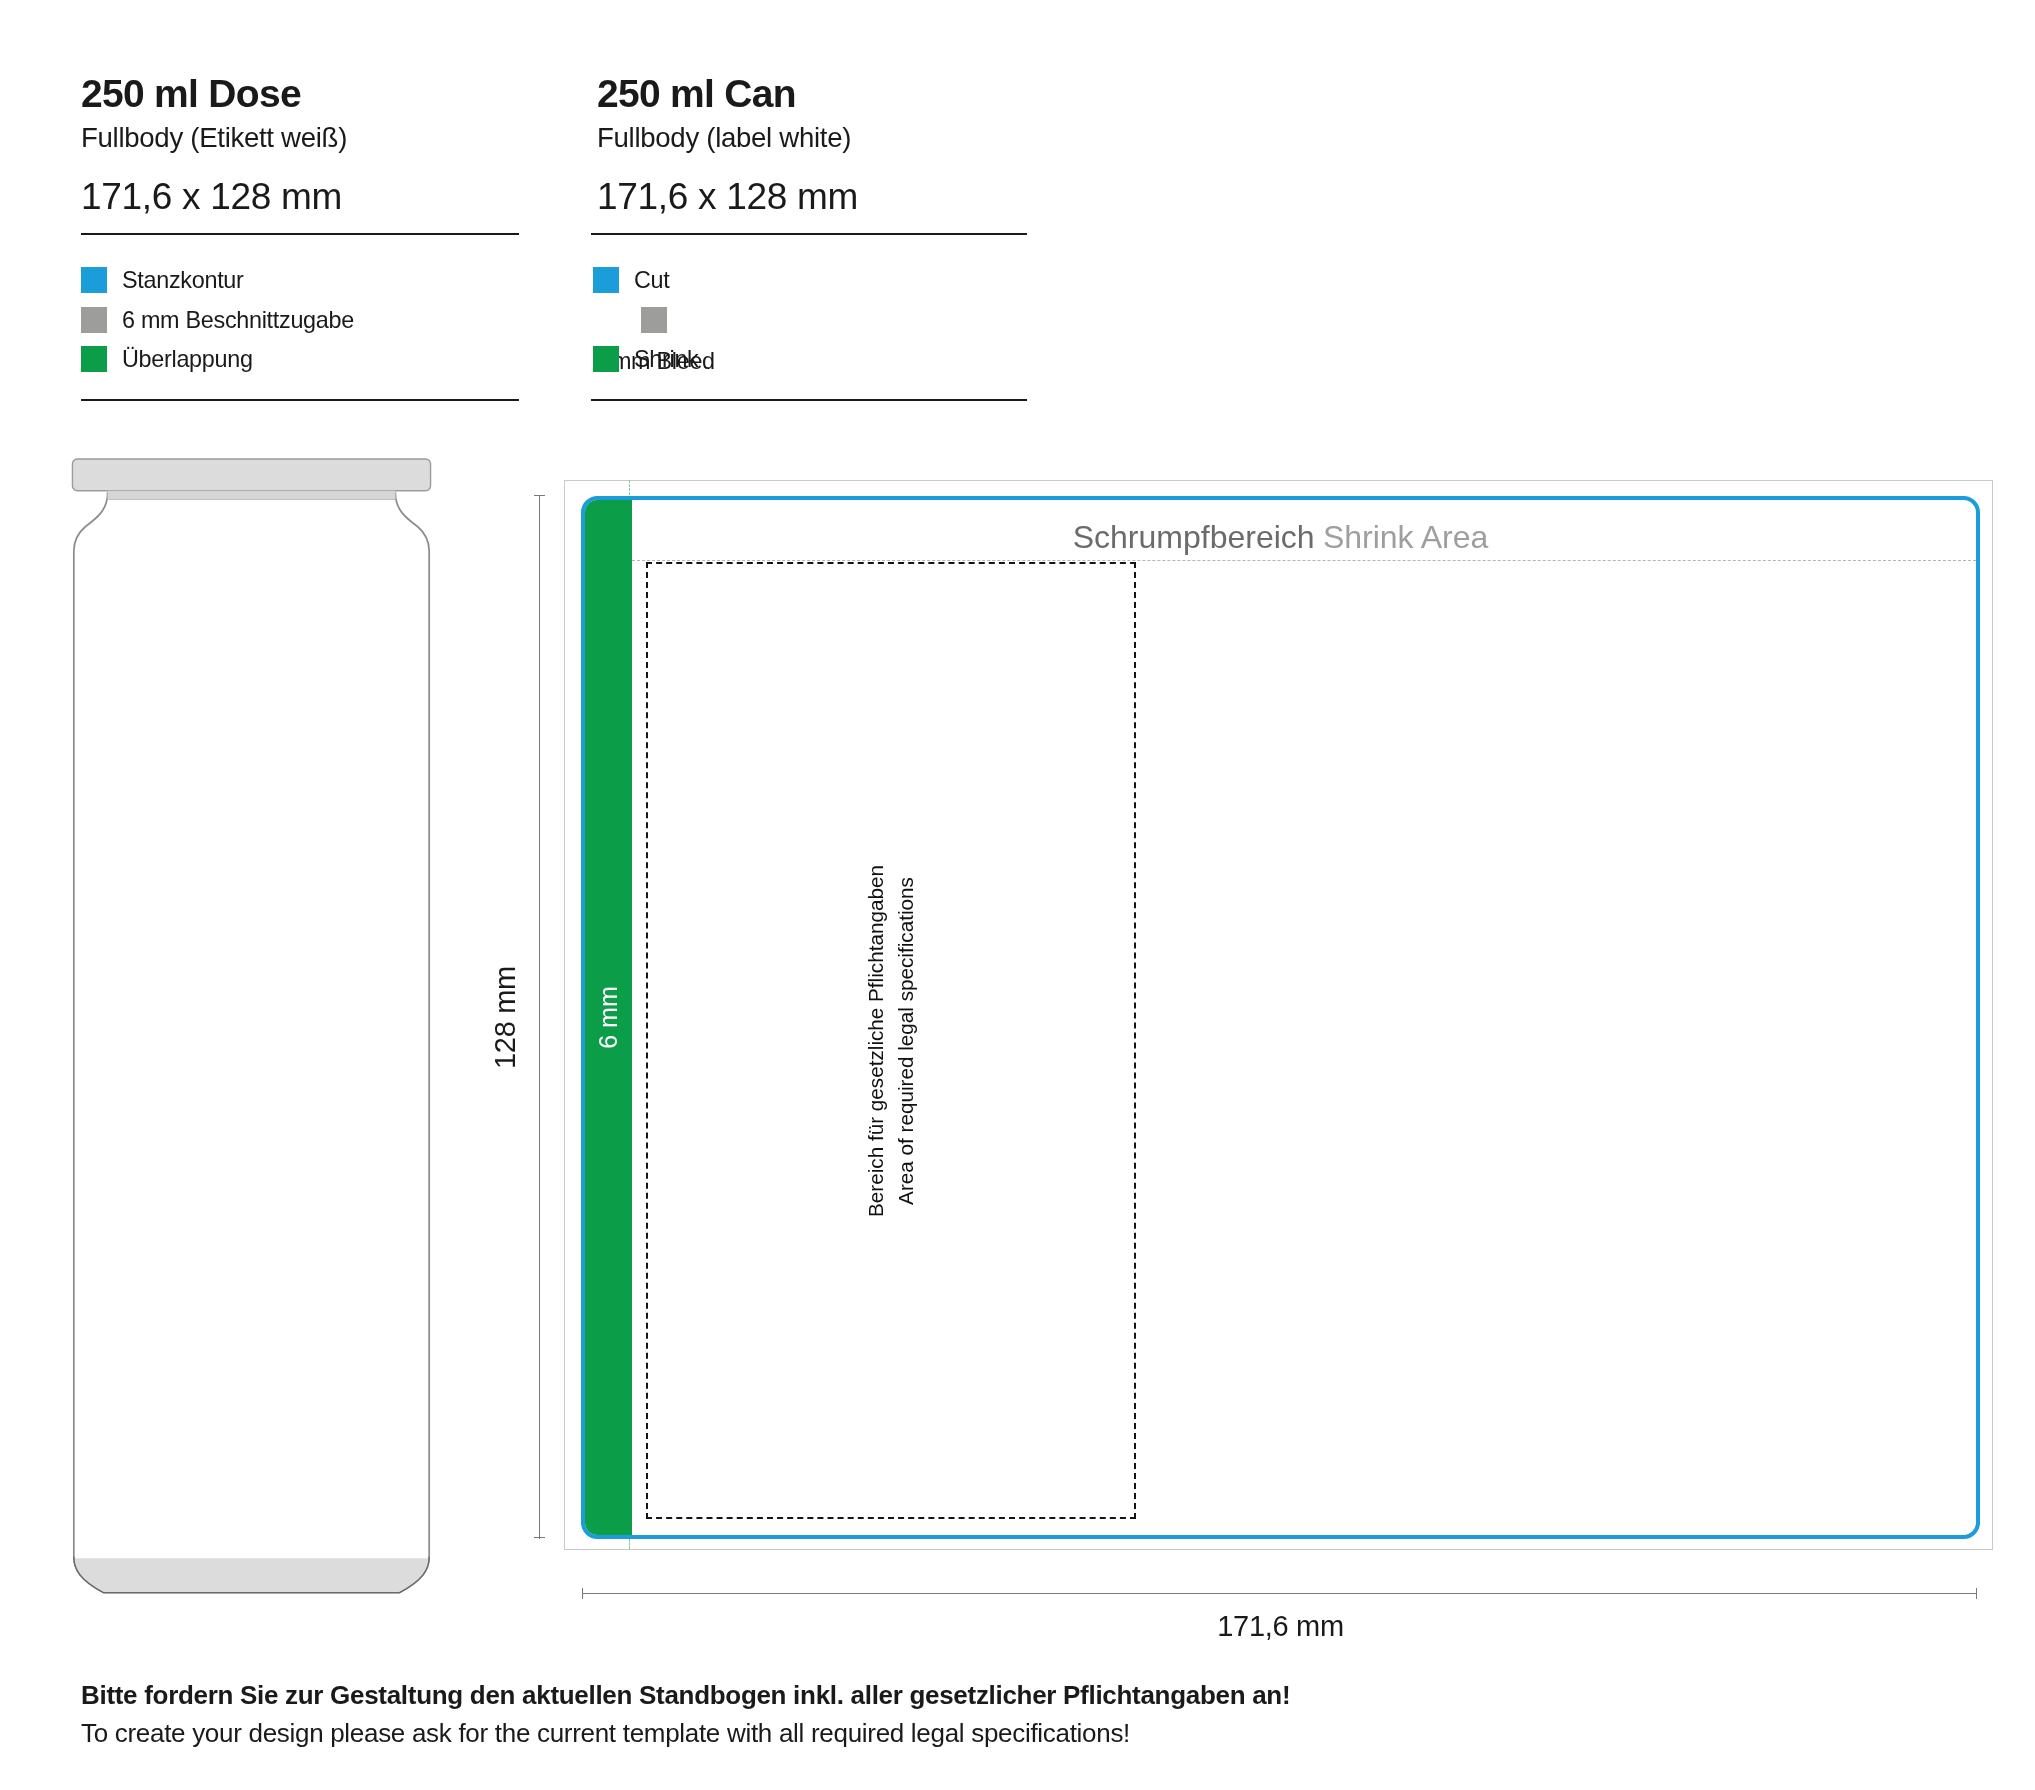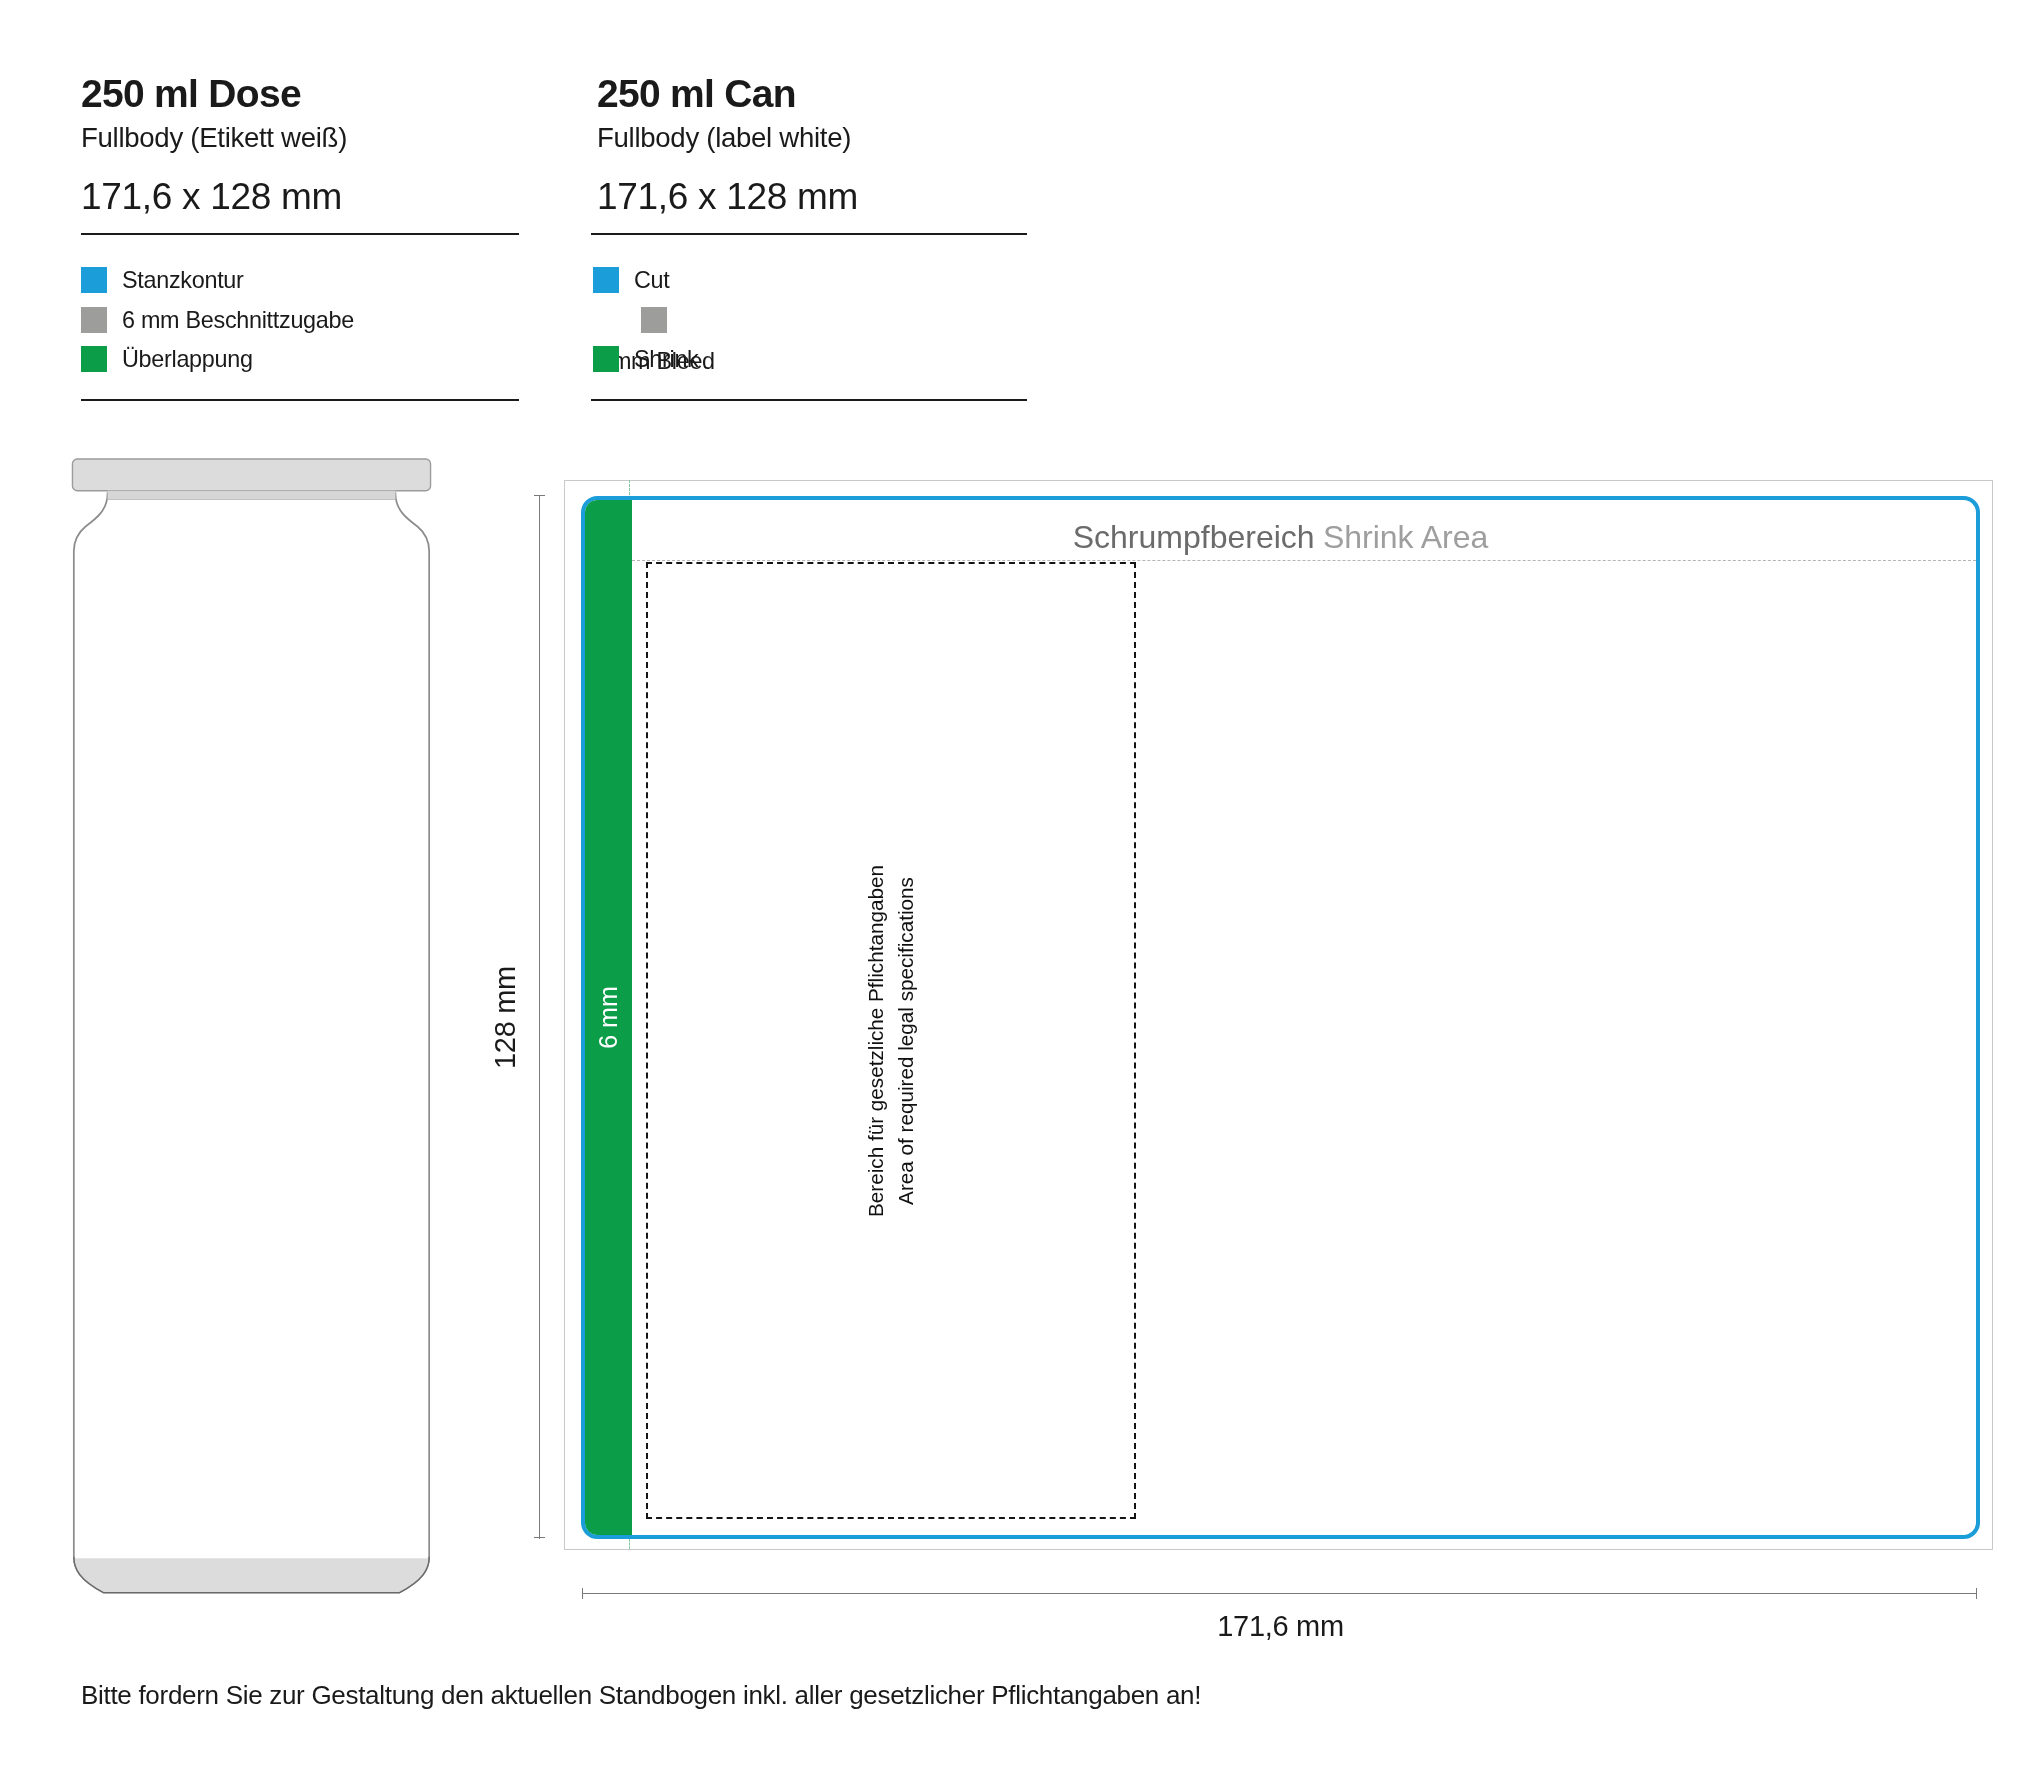--- a/index.html
+++ b/index.html
@@ -132,16 +132,17 @@
     <span class="dim-label">128 mm</span>
   </div>
 
   <div class="abs dim-line-h" style="left:582px;top:1593px;width:1395px;"></div>
   <div class="abs dim-tick-v" style="left:582px;top:1588px;"></div>
   <div class="abs dim-tick-v" style="left:1976px;top:1588px;"></div>
   <div class="abs h-dim-label-wrap" style="left:581px;top:1610px;width:1399px;">
     <span class="dim-label">171,6 mm</span>
   </div>
 
-  <div class="abs footer-line" style="left:81px;top:1682px;">Bitte fordern Sie zur Gestaltung den aktuellen Standbogen inkl. aller gesetzlicher Pflichtangaben an!</div>
+  <div class="abs footer-line" style="left:81px;top:1682px;font-weight:bold;">Bitte fordern Sie zur Gestaltung den aktuellen Standbogen inkl. aller gesetzlicher Pflichtangaben an!</div>
+  <div class="abs footer-line" style="left:81px;top:1720px;">To create your design please ask for the current template with all required legal specifications!</div>
 
 </div>
 
 
 </body></html>

